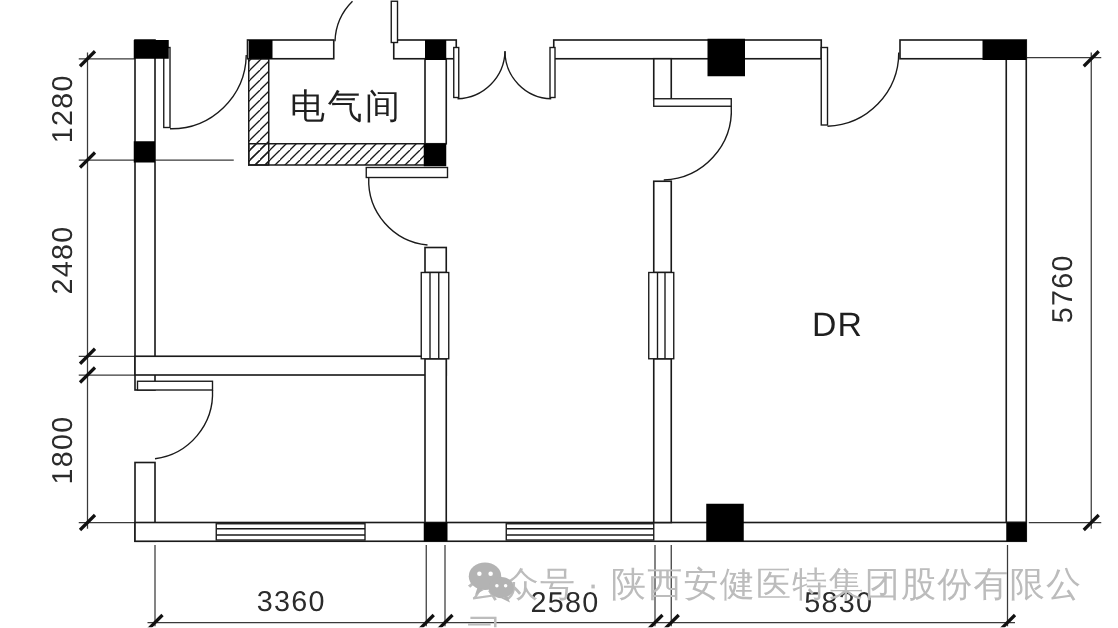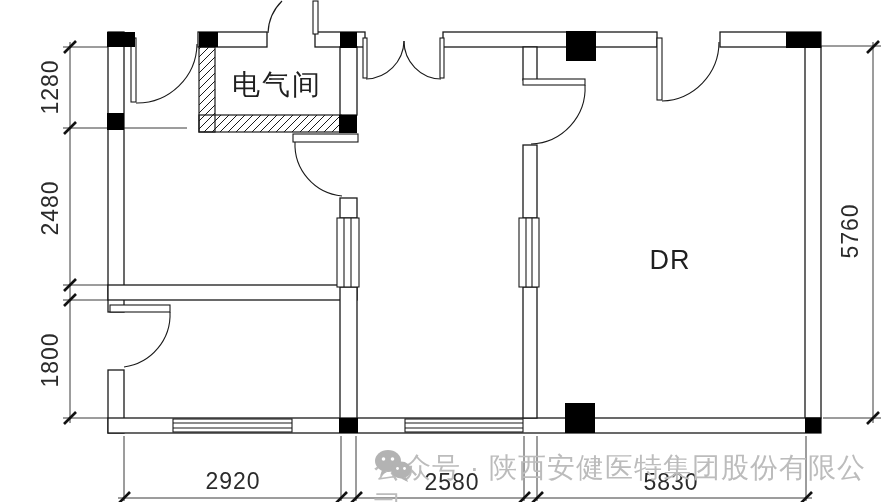--- a/index.html
+++ b/index.html
@@ -158,21 +158,21 @@
   </g>
 </svg>
 
 <div class="lbl room" style="left:277px;top:85px;">电气间</div>
 <div class="lbl room room-dr" style="left:670px;top:248px;margin-top:12px;">DR</div>
 
 <div class="lbl dim vert" style="left:50px;top:87px;">1280</div>
 <div class="lbl dim vert" style="left:50px;top:208px;">2480</div>
 <div class="lbl dim vert" style="left:50px;top:360px;">1800</div>
 <div class="lbl dim vert" style="left:850px;top:231px;">5760</div>
-<div class="lbl dim" style="left:233px;top:481px;">2920</div>
+<div class="lbl dim" style="left:233px;top:481px;">3360</div>
 <div class="lbl dim" style="left:452px;top:482px;">2580</div>
 <div class="lbl dim" style="left:671px;top:482px;">5830</div>
 
 <div class="watermark">
   <svg class="wm-icon" viewBox="0 0 38 34">
     <ellipse cx="14" cy="12" rx="13" ry="11" fill="#b3b3b3"></ellipse>
     <path d="M8 21 L6 27 L13 23 Z" fill="#b3b3b3"></path>
     <circle cx="9.5" cy="10" r="1.8" fill="#fff"></circle>
     <circle cx="18.5" cy="10" r="1.8" fill="#fff"></circle>
     <ellipse cx="27" cy="21" rx="10" ry="8.5" fill="#b3b3b3"></ellipse>

